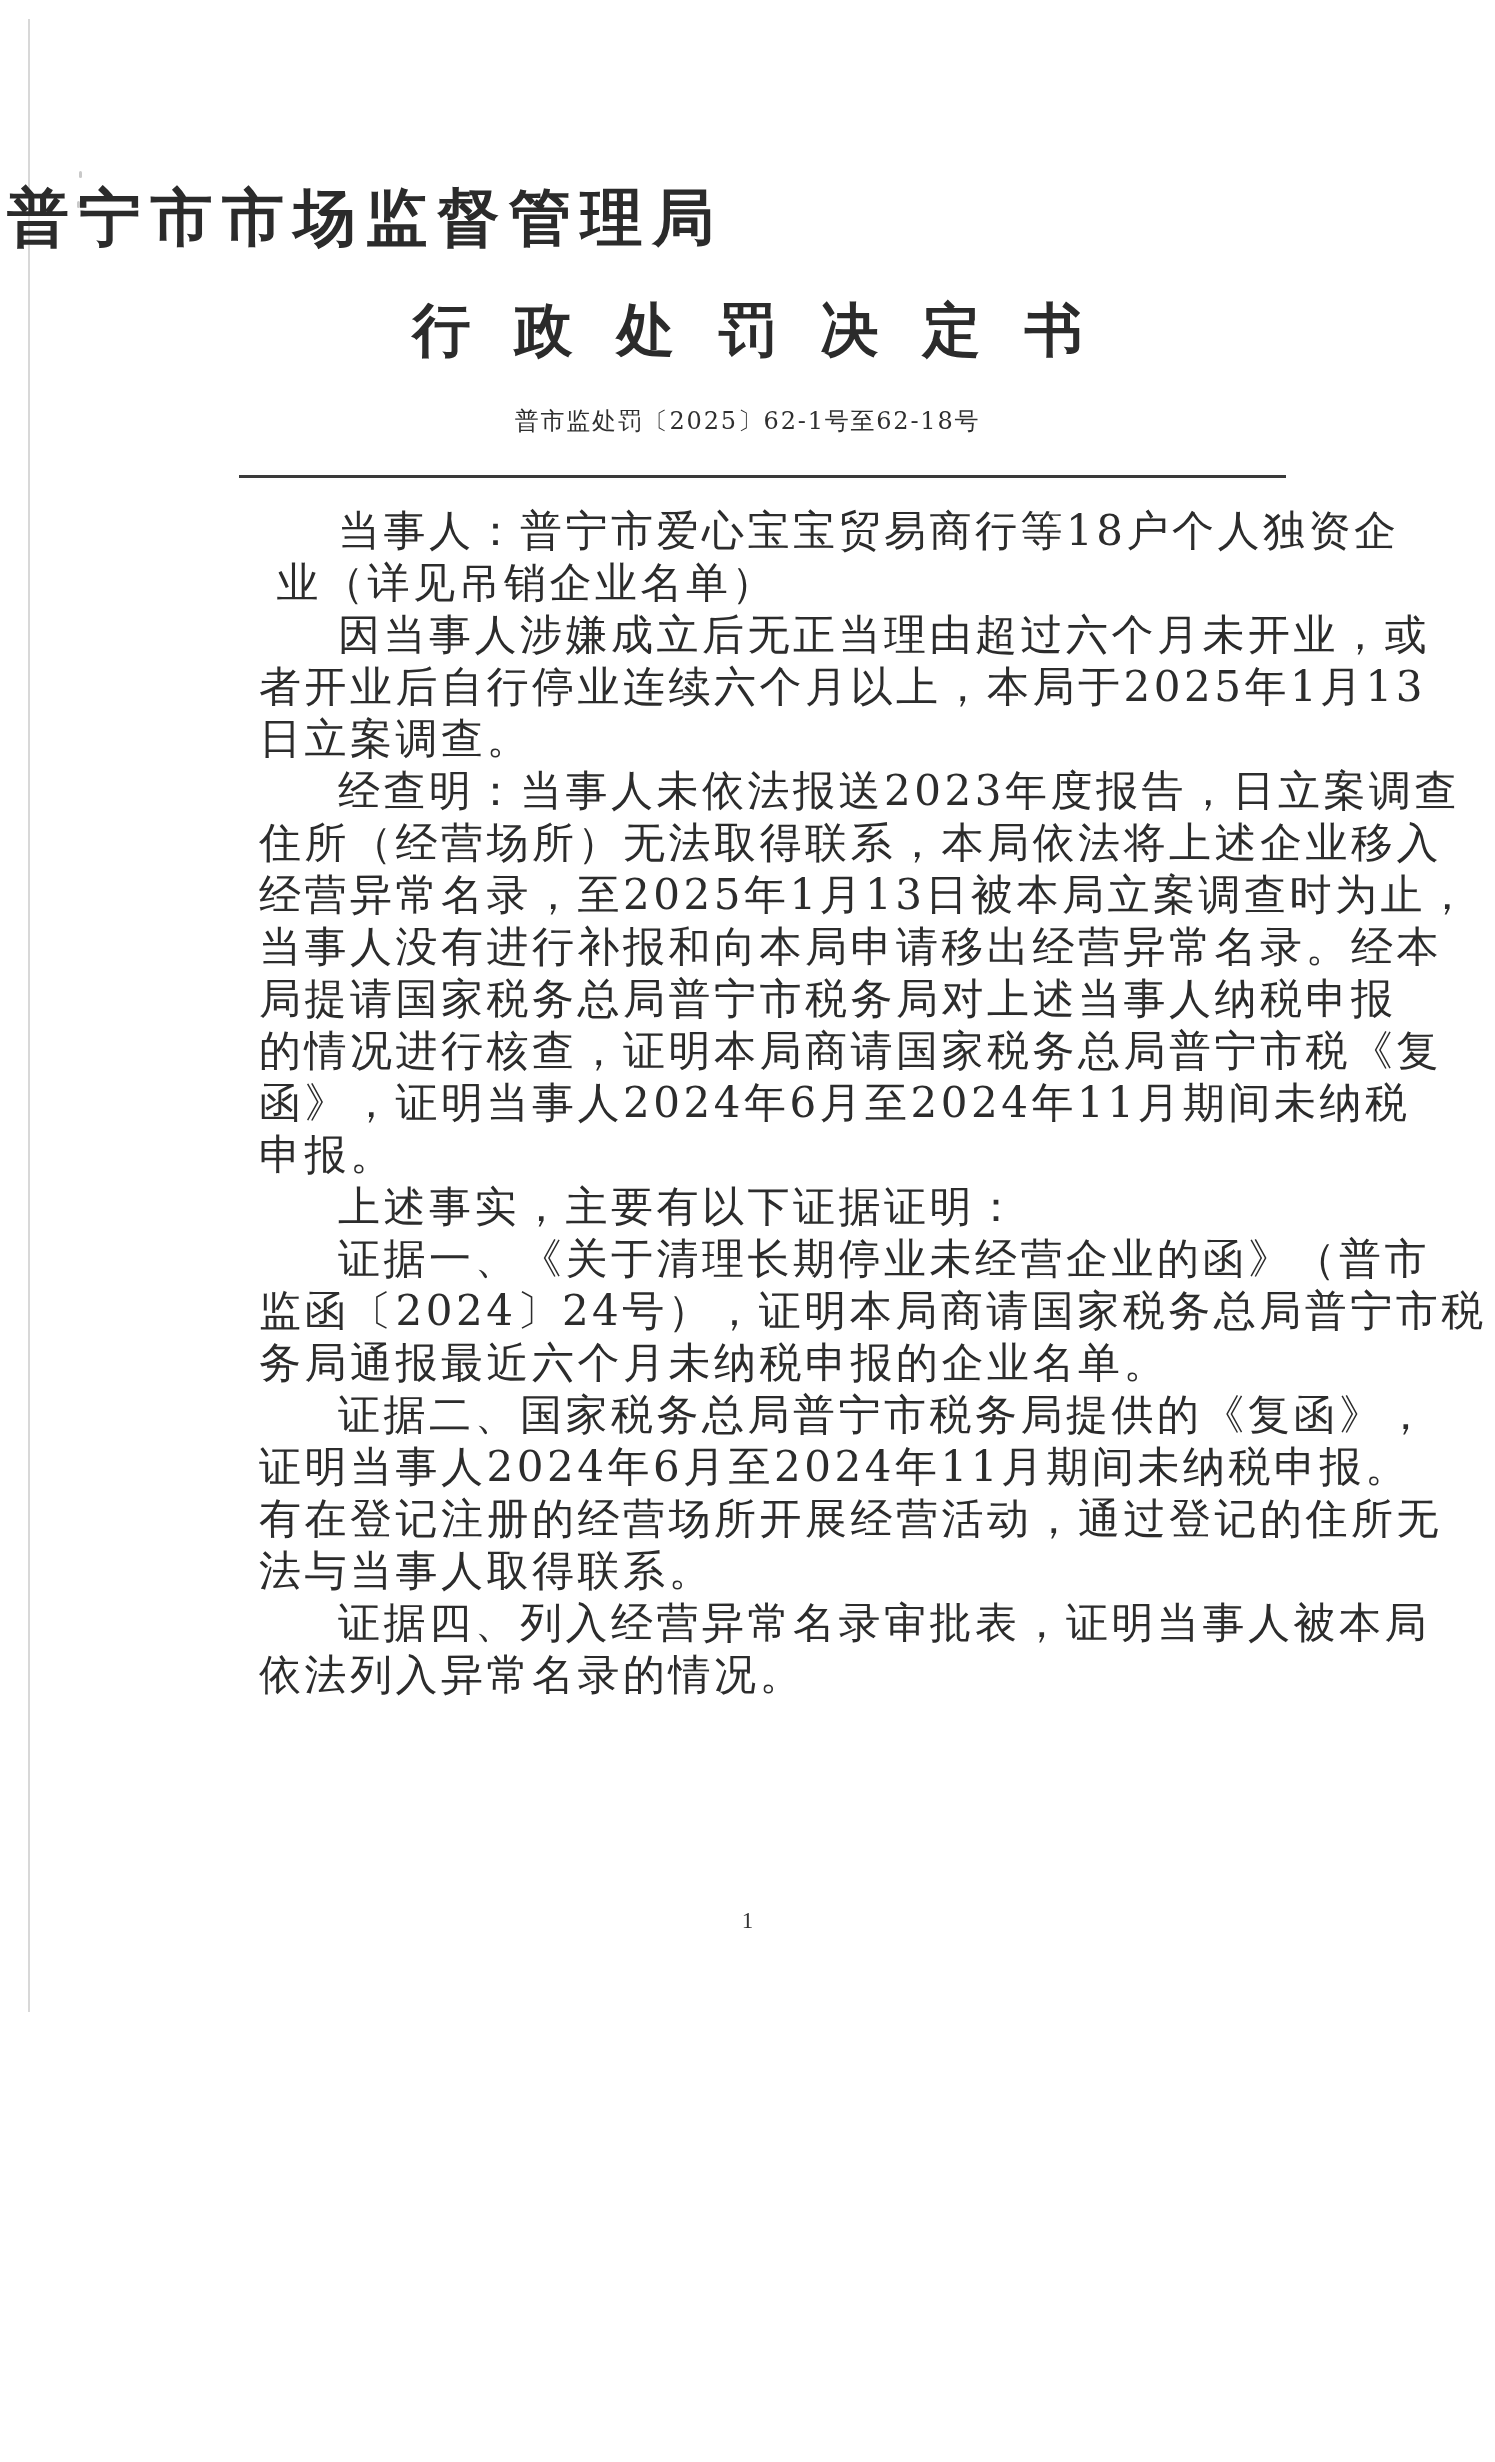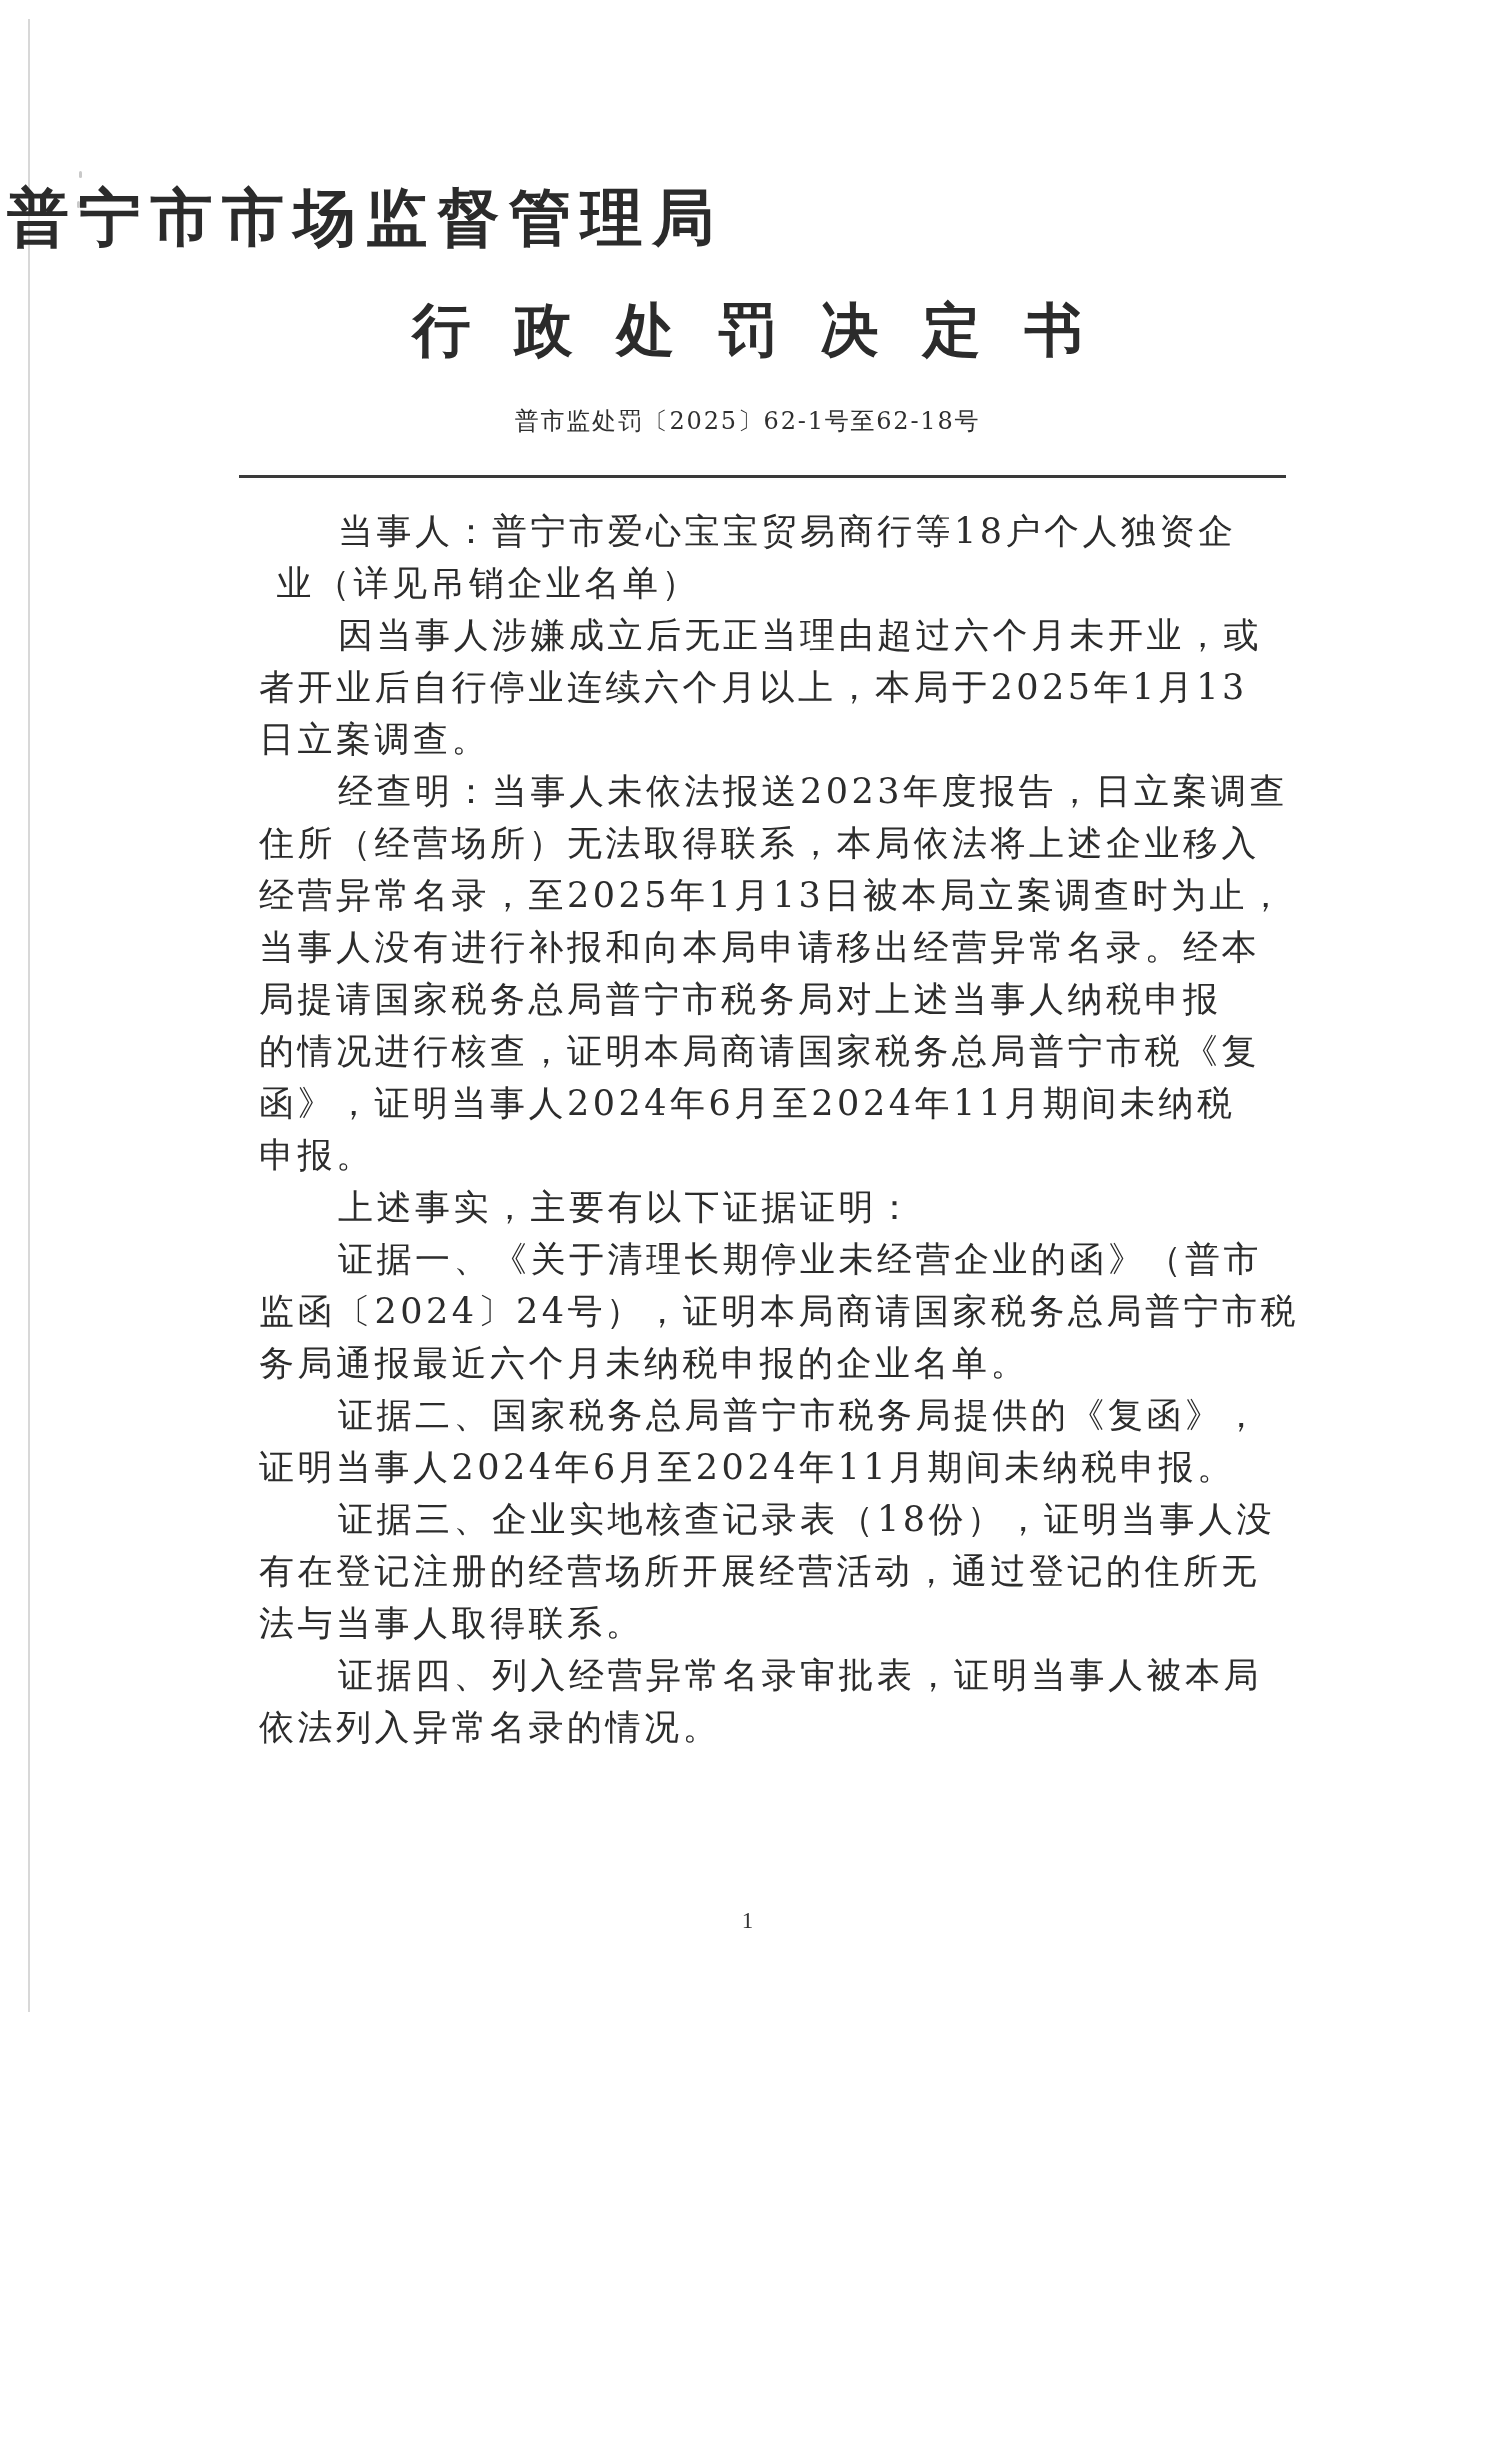--- a/index.html
+++ b/index.html
@@ -83,21 +83,21 @@
     .body-text {
       position: absolute;
       left: 259px;
       top: 505px;
       width: 1020px;
     }
     .line {
       display: block;
       height: 52px;
       line-height: 52px;
-      font-size: 35px;
+      font-size: 42px;
       white-space: nowrap;
       letter-spacing: 3.5px;
       color: #2c2c2c;
     }
     .line.indent {
       padding-left: 79px;
     }
     .line.half-indent {
       padding-left: 17.6px;
     }
@@ -137,21 +137,20 @@
   <span class="line">局提请国家税务总局普宁市税务局对上述当事人纳税申报</span>
   <span class="line">的情况进行核查，证明本局商请国家税务总局普宁市税《复</span>
   <span class="line">函》，证明当事人2024年6月至2024年11月期间未纳税</span>
   <span class="line">申报。</span>
   <span class="line indent">上述事实，主要有以下证据证明：</span>
   <span class="line indent">证据一、《关于清理长期停业未经营企业的函》（普市</span>
   <span class="line">监函〔2024〕24号），证明本局商请国家税务总局普宁市税</span>
   <span class="line">务局通报最近六个月未纳税申报的企业名单。</span>
   <span class="line indent">证据二、国家税务总局普宁市税务局提供的《复函》，</span>
   <span class="line">证明当事人2024年6月至2024年11月期间未纳税申报。</span>
-  <span class="line indent">证据三、企业实地核查记录表（18份），证明当事人没</span>
   <span class="line">有在登记注册的经营场所开展经营活动，通过登记的住所无</span>
   <span class="line">法与当事人取得联系。</span>
   <span class="line indent">证据四、列入经营异常名录审批表，证明当事人被本局</span>
   <span class="line">依法列入异常名录的情况。</span>
 </div>
 
 <div class="page-number">1</div>
 
 
 </body></html>

